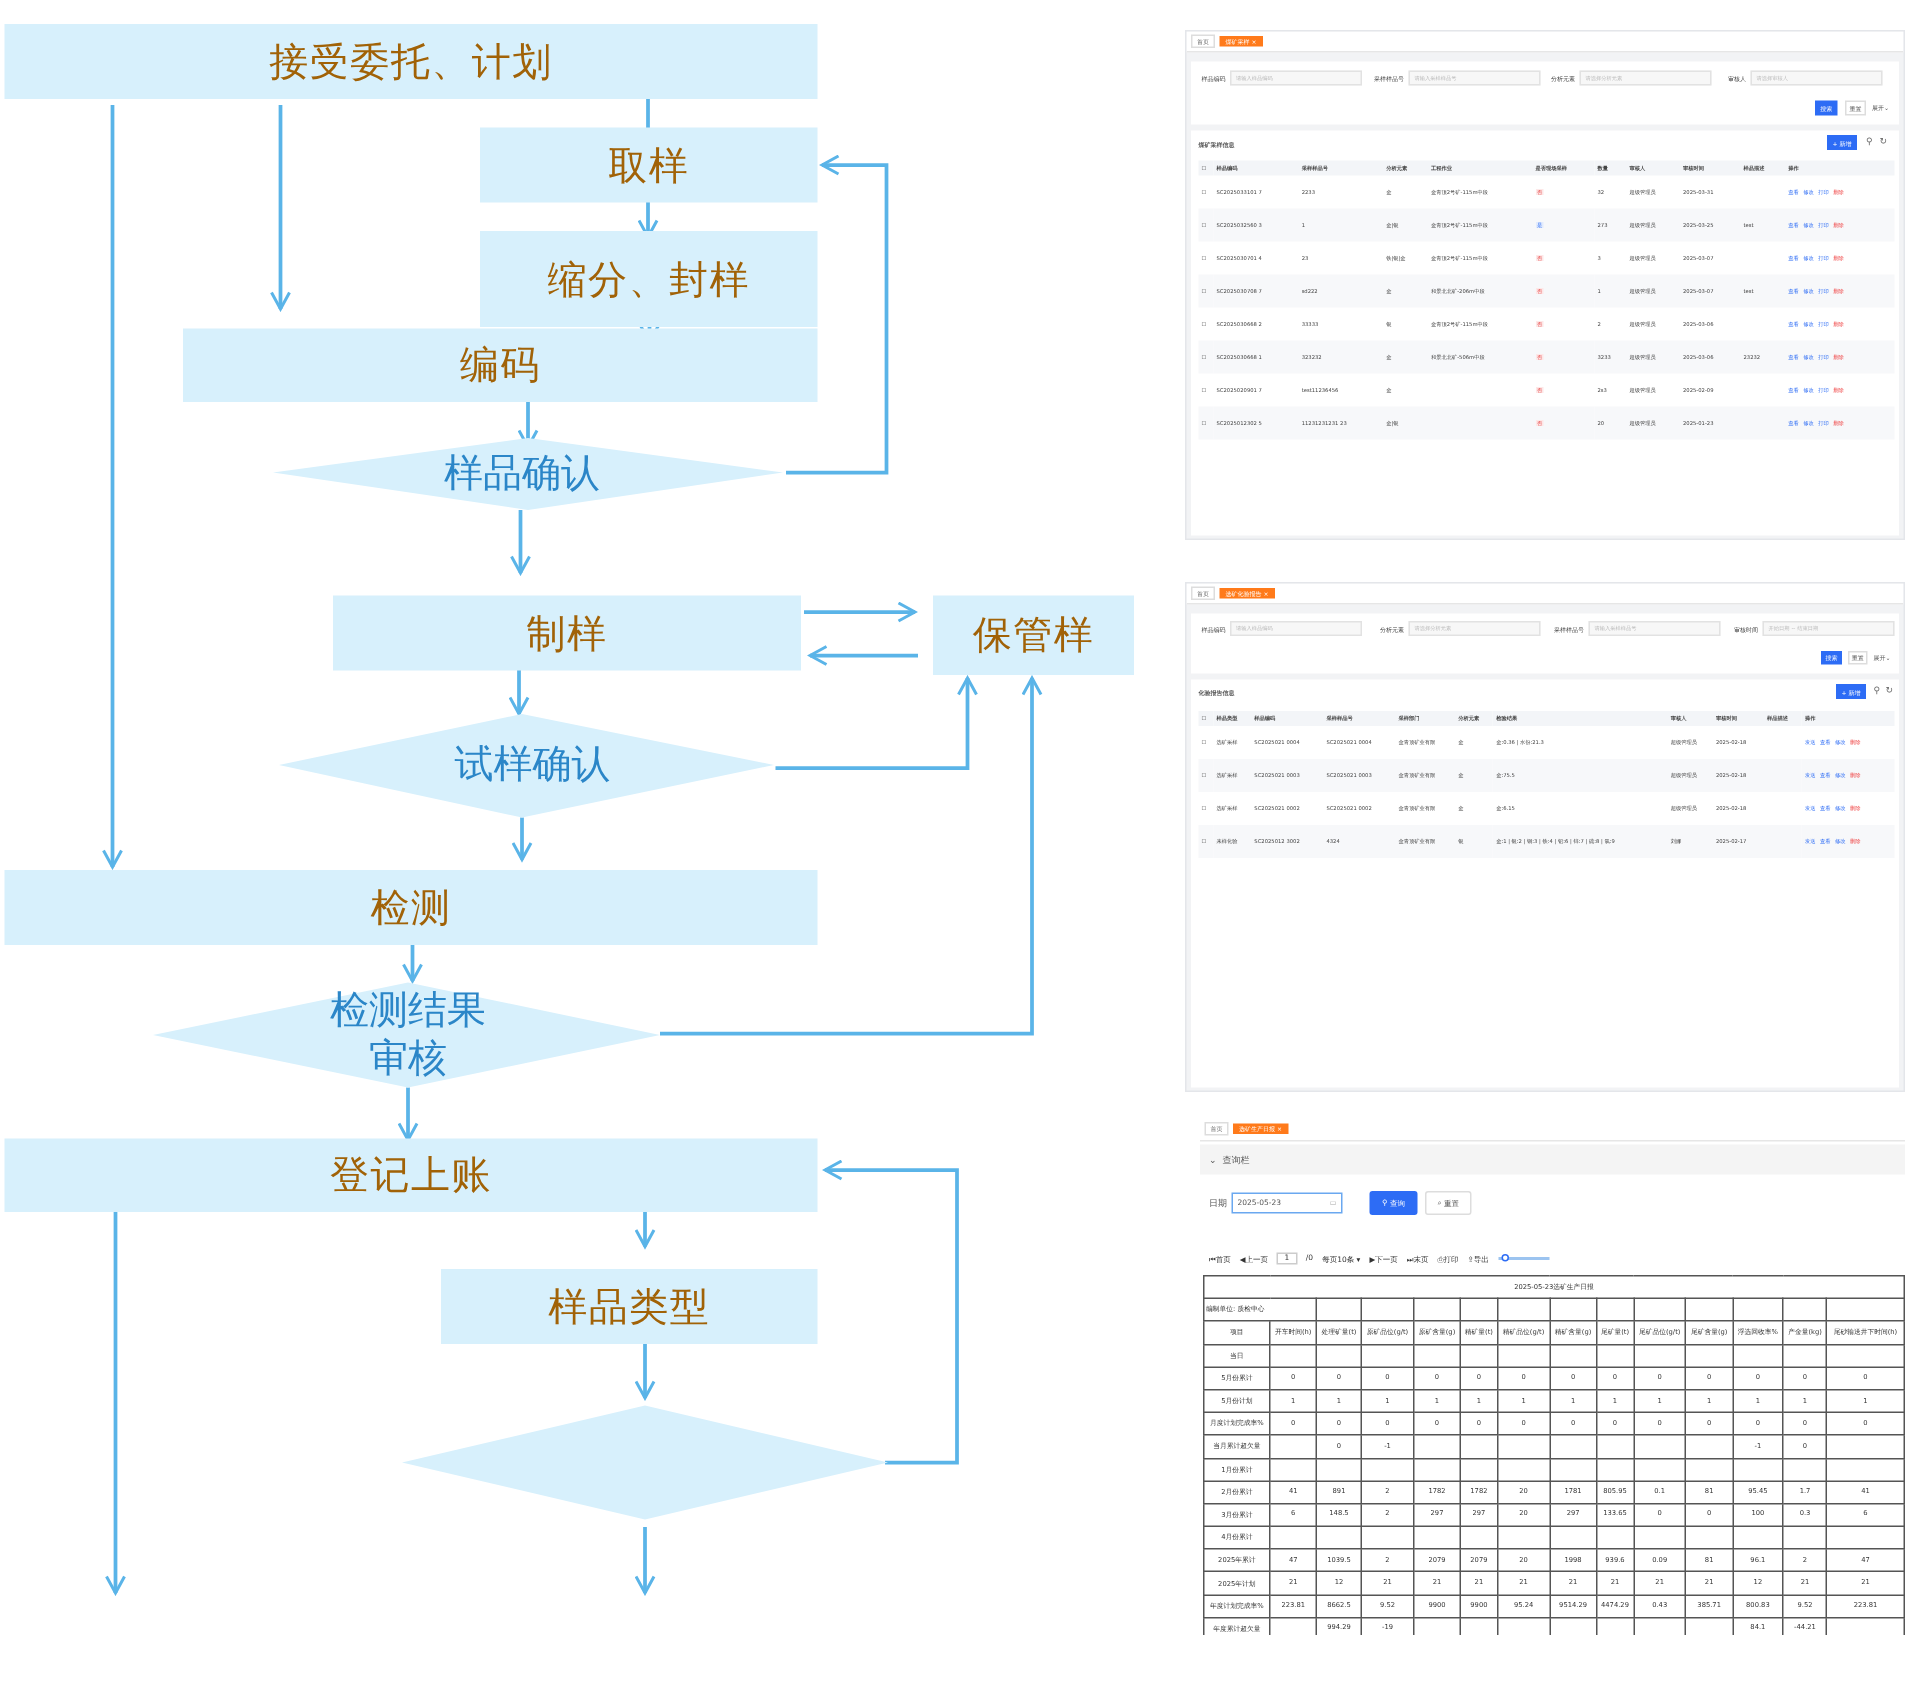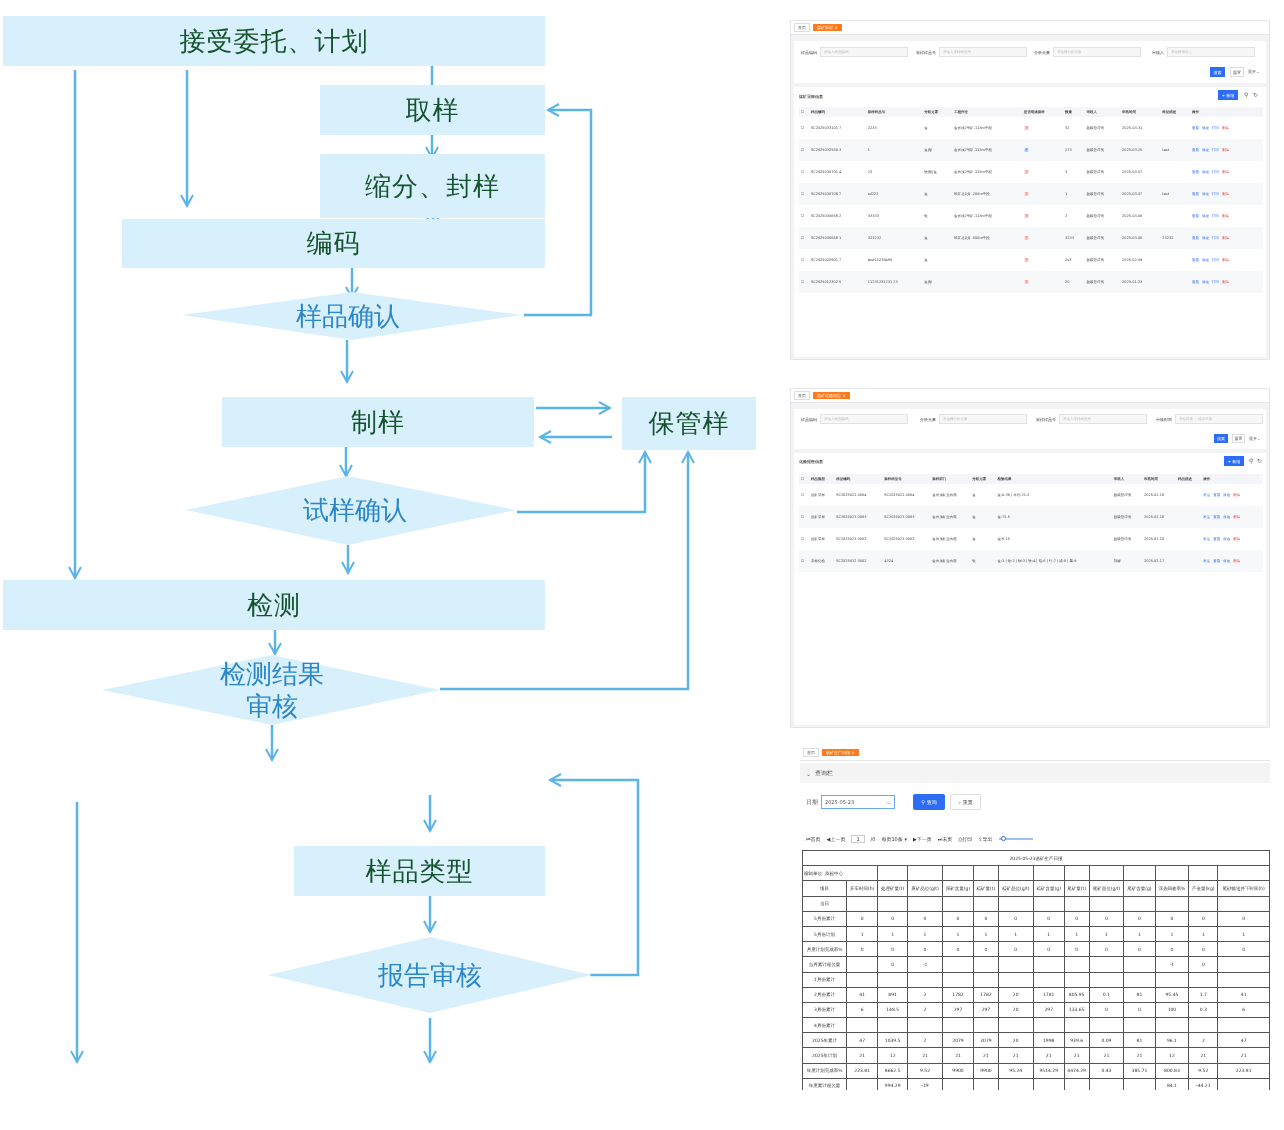--- a/index.html
+++ b/index.html
@@ -1,18 +1,18 @@
 <!DOCTYPE html>
 <html><head>
 <meta charset="utf-8">
 <style>
   * { box-sizing: border-box; margin: 0; padding: 0; }
   body { width: 1284px; height: 1130px; background: #ffffff; position: relative; overflow: hidden; font-family: "DejaVu Sans", sans-serif; }
   .flow { position: absolute; left: 0; top: 0; width: 780px; height: 1130px; }
-  .box { position: absolute; background: #d7f0fc; color: #14532d; font-size: 26px; display: flex; align-items: center; justify-content: center; letter-spacing: 1px; }
+  .box { position: absolute; background: #d7f0fc; color: #a16207; font-size: 26px; display: flex; align-items: center; justify-content: center; letter-spacing: 1px; }
   .diamond-label { position: absolute; color: #2b86c8; font-size: 26px; text-align: center; line-height: 32px; display: flex; align-items: center; justify-content: center; }
   svg.lines { position: absolute; left: 0; top: 0; }
 
   .shot { position: absolute; background: #f2f3f5; border: 1px solid #e4e6ea; overflow: hidden; font-family: "DejaVu Sans", sans-serif; font-size: 4px; color: #555; }
   .tabbar { position: absolute; left: 0; top: 0; right: 0; height: 14px; background: #fff; border-bottom: 1px solid #e6e6e6; display: flex; align-items: center; gap: 3px; padding-left: 3px; }
   .tab-home { border: 1px solid #ddd; padding: 1px 3px; font-size: 4px; color: #666; background: #fff; }
   .tab-active { background: #ff7a1a; color: #fff; padding: 1px 4px; font-size: 4px; }
   .card { position: absolute; background: #fff; }
   .field { position: absolute; display: flex; align-items: center; gap: 3px; font-size: 4px; color: #444; }
   .field .inp { border: 1px solid #e2e2e2; background: #f7f7f7; height: 10px; display: flex; align-items: center; padding-left: 3px; color: #bbb; font-size: 3.5px; }
@@ -77,22 +77,22 @@
   <div class="box" style="left:122px;top:219px;width:423px;height:49px;">编码</div>
   <div class="diamond-label" style="left:248px;top:298px;width:200px;height:36px;">样品确认</div>
   <div class="box" style="left:222px;top:397px;width:312px;height:50px;">制样</div>
   <div class="box" style="left:622px;top:397px;width:134px;height:53px;">保管样</div>
   <div class="diamond-label" style="left:255px;top:492px;width:200px;height:36px;">试样确认</div>
   <div class="box" style="left:3px;top:580px;width:542px;height:50px;">检测</div>
   <div class="diamond-label" style="left:172px;top:656px;width:200px;height:68px;flex-direction:column;">
     <span>检测结果</span>
     <span>审核</span>
   </div>
+  <div class="box" style="left:3px;top:759px;width:542px;height:49px;">登记上账</div>
   <div class="box" style="left:294px;top:846px;width:251px;height:50px;">样品类型</div>
-  <div class="diamond-label" style="left:330px;top:957px;width:200px;height:36px;">报告审核</div>
 </div>
 
 <div class="shot" style="left:790px;top:20px;width:480px;height:340px;">
   <div class="tabbar">
     <span class="tab-home">首页</span>
     <span class="tab-active"><span>煤矿采样</span> ×</span>
   </div>
   <div class="card" style="left:3px;top:20px;width:472px;height:42px;">
     <div class="field" style="left:7px;top:6px;">
       <span>样品编码</span>

